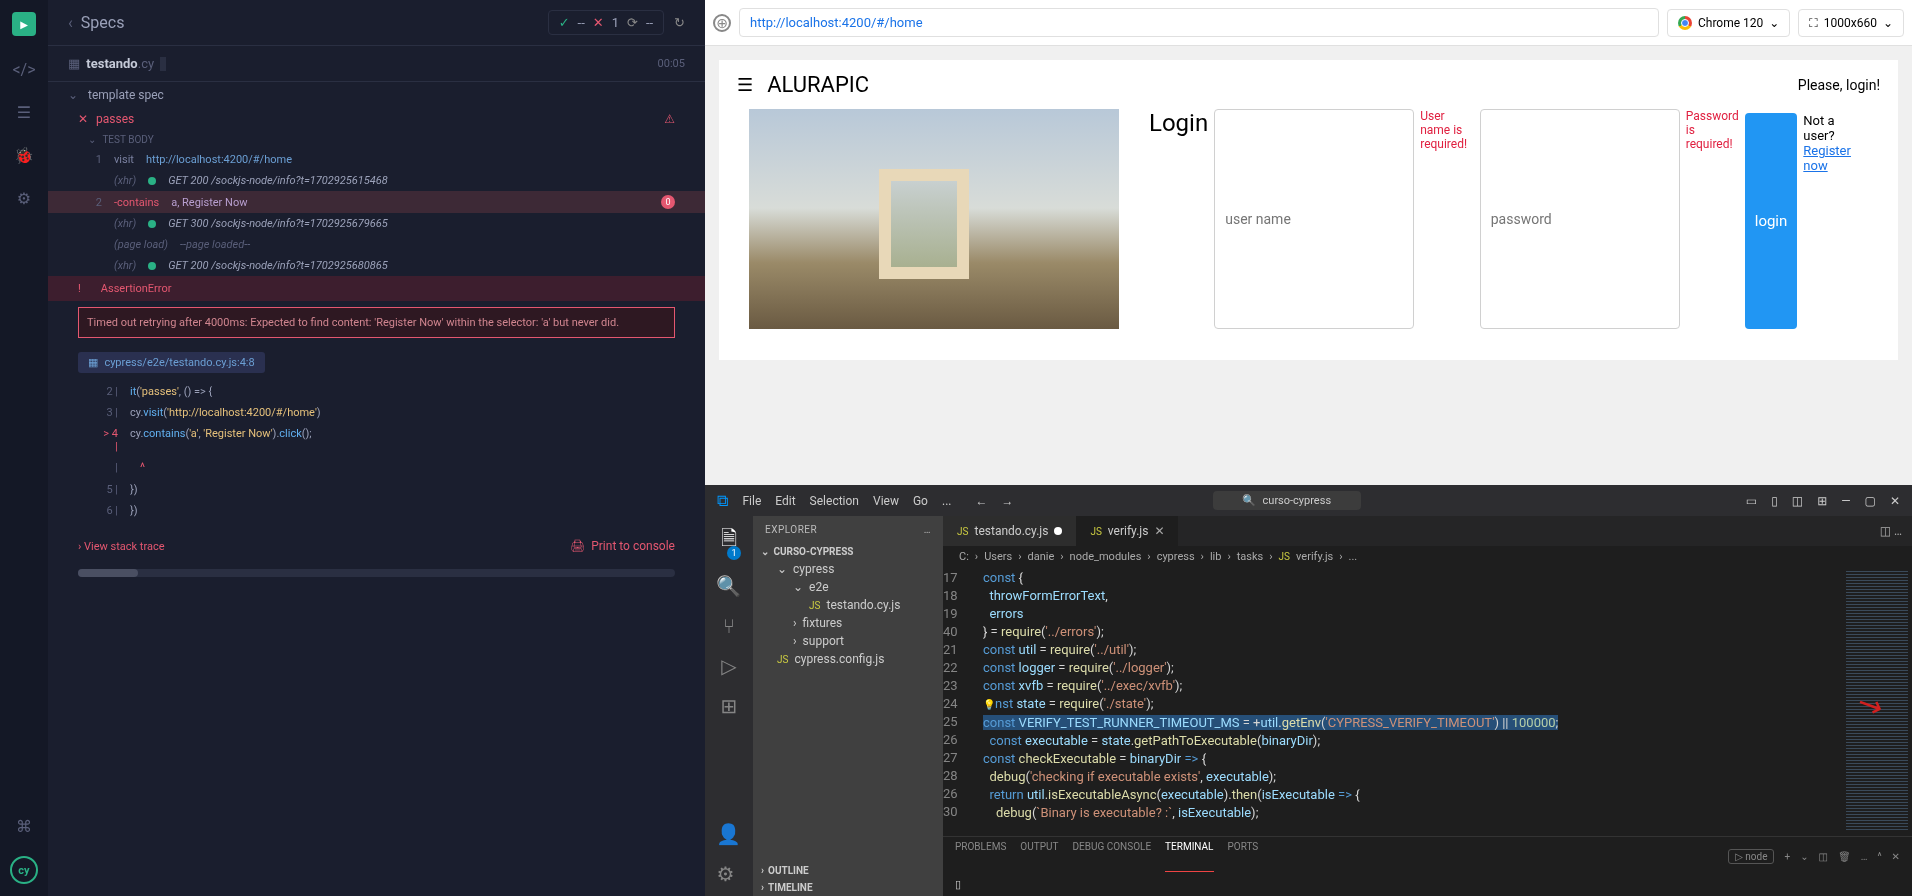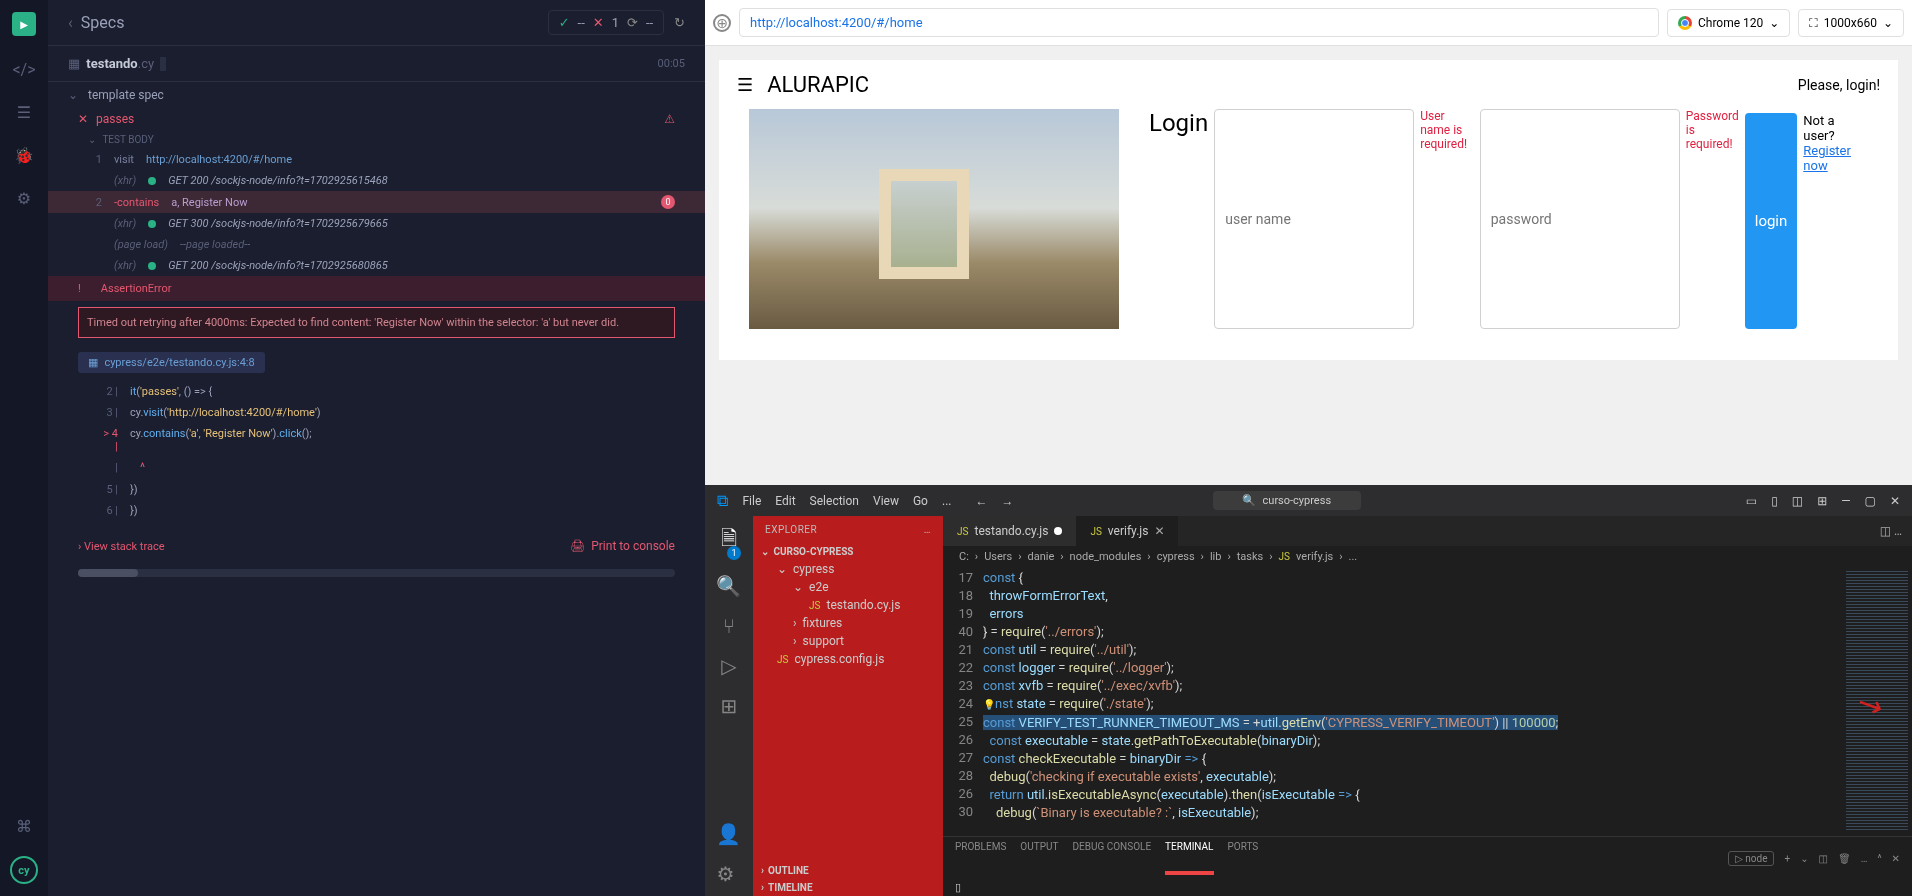--- a/index.html
+++ b/index.html
@@ -76,53 +76,53 @@
 .vs-menu{display:flex;align-items:center;padding:6px 12px;gap:14px;background:#2d2d30;font-size:12px}
 .vs-logo{color:#0098ff;font-size:16px}
 .vs-menu-right{margin-left:auto;display:flex;gap:14px;align-items:center}
 .vs-search{background:#3c3c3c;border-radius:4px;padding:3px 30px;font-size:11px;display:flex;align-items:center;gap:6px;margin:0 auto}
 .vs-body{flex:1;display:flex;overflow:hidden}
 .vs-activity{width:48px;background:#2d2d30;display:flex;flex-direction:column;align-items:center;padding-top:8px;gap:16px}
 .vs-act-icon{color:#858585;font-size:20px;position:relative}
 .vs-act-active{color:#fff}
 .vs-badge{position:absolute;bottom:-2px;right:-4px;background:#007acc;color:#fff;border-radius:50%;width:14px;height:14px;font-size:9px;display:flex;align-items:center;justify-content:center}
 .vs-activity-bottom{margin-top:auto;margin-bottom:10px;display:flex;flex-direction:column;gap:16px}
-.vs-sidebar{width:190px;background:#b91c1c;display:flex;flex-direction:column}
+.vs-sidebar{width:190px;background:#404040;display:flex;flex-direction:column}
 .vs-side-header{display:flex;align-items:center;padding:8px 12px;font-size:10px;letter-spacing:0.5px;color:#bbb}
 .vs-side-dots{margin-left:auto}
 .vs-side-section{display:flex;align-items:center;padding:3px 8px;font-size:10px;font-weight:bold;gap:4px}
 .vs-tree-item{display:flex;align-items:center;padding:2px 8px 2px 24px;gap:6px;font-size:12px}
 .vs-tree-indent{padding-left:40px}
 .vs-tree-file{padding-left:56px}
 .vs-js-icon{color:#cbcb41;font-size:10px}
 .vs-editor{flex:1;display:flex;flex-direction:column;background:#1e1e1e;overflow:hidden}
 .vs-tabs{display:flex;background:#252526;align-items:center}
 .vs-tab{padding:8px 14px;display:flex;align-items:center;gap:6px;background:#2d2d2d;font-size:12px}
 .vs-tab-active{background:#1e1e1e}
 .vs-tab-dot{width:8px;height:8px;background:#fff;border-radius:50%}
 .vs-tab-close{color:#aaa}
 .vs-tabs-right{margin-left:auto;padding:0 10px;color:#aaa}
 .vs-breadcrumb{padding:4px 16px;font-size:11px;color:#aaa;display:flex;gap:6px;align-items:center}
 .vs-code-area{flex:1;display:flex;overflow:hidden;position:relative}
-.vs-gutter{width:40px;text-align:right;padding-right:10px;color:#858585;font-family:Consolas,monospace;font-size:13px;line-height:18px;padding-top:2px}
+.vs-gutter{width:40px;text-align:left;padding-right:10px;color:#858585;font-family:Consolas,monospace;font-size:13px;line-height:18px;padding-top:2px}
 .vs-lines{flex:1;font-family:Consolas,monospace;font-size:13px;line-height:18px;padding-top:2px}
 .vs-line-hl{background:#264f78;display:inline}
 .tk-kw{color:#569cd6}
 .tk-id{color:#9cdcfe}
 .tk-fn{color:#dcdcaa}
 .tk-str{color:#ce9178}
 .tk-num{color:#b5cea8}
 .tk-pn{color:#d4d4d4}
 .tk-mt{color:#569cd6}
 .vs-minimap{width:70px;background:#1e1e1e;position:relative}
 .vs-mini-lines{position:absolute;inset:4px;background:repeating-linear-gradient(to bottom,#3a4a5a 0 1px,transparent 1px 3px)}
 .vs-arrow{position:absolute;right:30px;top:120px;color:#d02020;font-size:30px;transform:rotate(-25deg)}
 .vs-terminal{height:60px;background:#1e1e1e;border-top:1px solid #333;display:flex;flex-direction:column}
 .vs-term-tabs{display:flex;padding:4px 12px;gap:14px;font-size:10px;color:#888}
-.vs-term-active{color:#fff;border-bottom:4px solid #ef4444;padding-bottom:19px}
+.vs-term-active{color:#fff;border-bottom:1px solid #ef4444;padding-bottom:19px}
 .vs-term-right{margin-left:auto;display:flex;gap:10px;align-items:center}
 .vs-term-body{padding:2px 12px;font-family:Consolas,monospace;font-size:11px;color:#ccc}
 .vs-200{color:#4ec94e}
 .cy-warn{margin-left:auto;color:#e45770}
 .vs-bulb{color:#ffcc00;font-size:10px;display:inline-block;width:12px}
 </style>
 </head>
 <body>
 
 <div class="left-panel">

